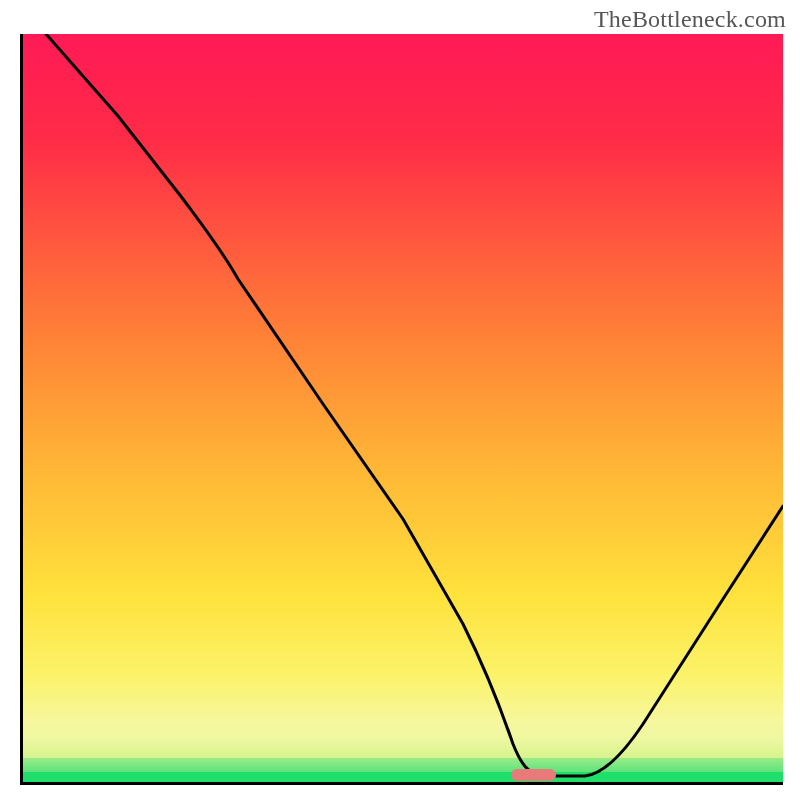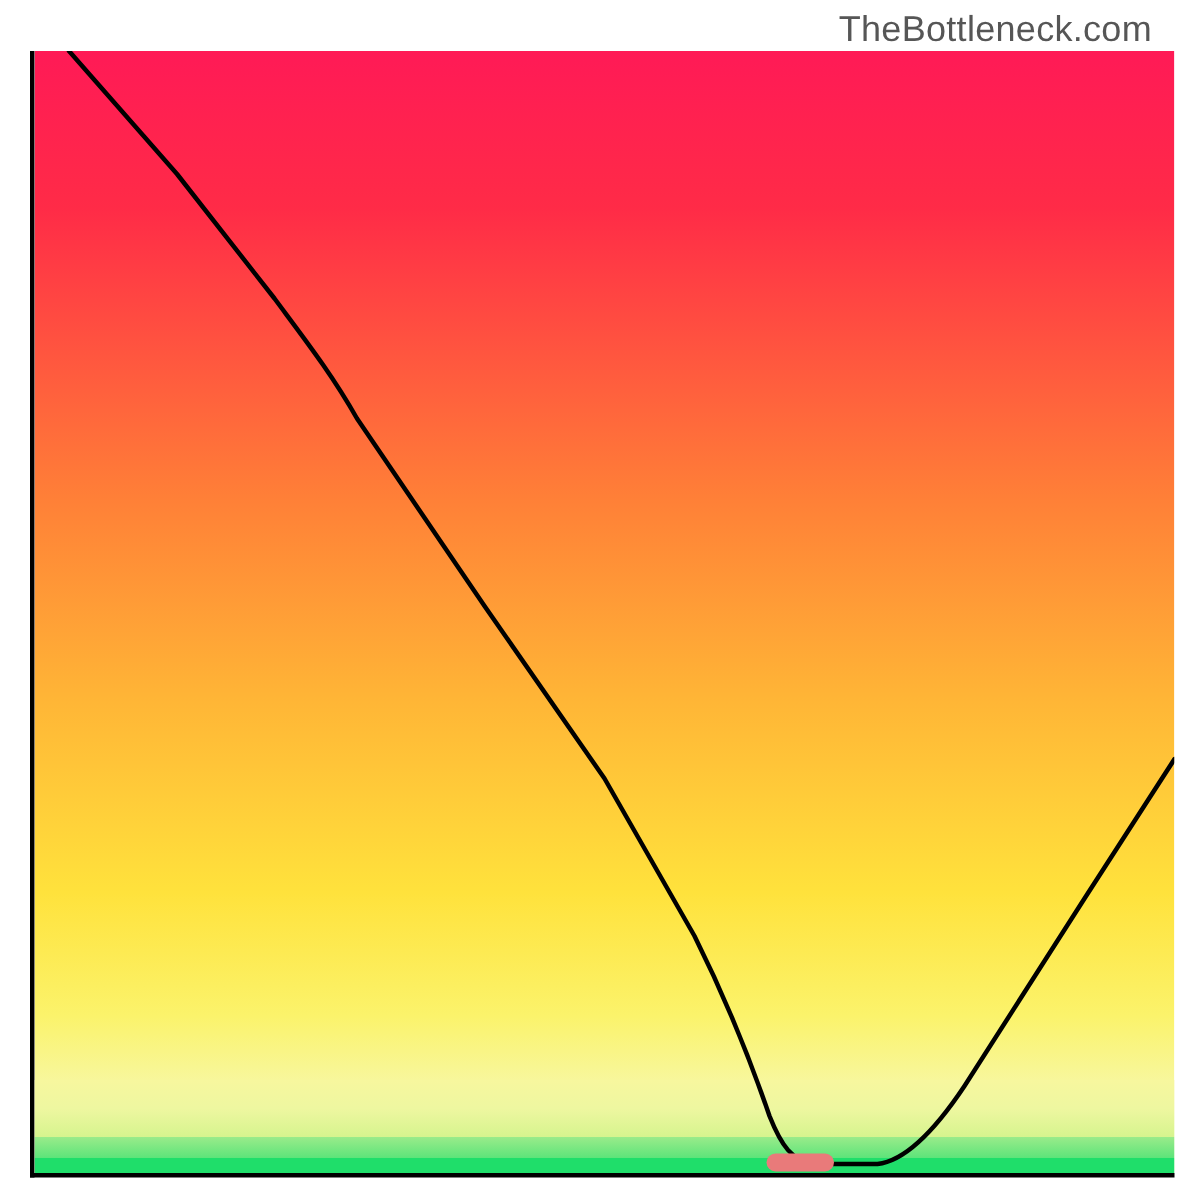--- a/index.html
+++ b/index.html
@@ -11,22 +11,22 @@
     overflow: hidden;
   }
   .container {
     position: relative;
     width: 800px;
     height: 800px;
   }
   .watermark {
     position: absolute;
     top: 6px;
-    right: 32px;
-    font-family: Liberation Sans, sans-serif;
+    right: 14px;
+    font-family: Liberation Serif, serif;
     font-size: 24px;
     color: #565656;
     letter-spacing: 0.2px;
     z-index: 10;
   }
   .plot-area {
     position: absolute;
     left: 20px;
     top: 34px;
     width: 760px;

